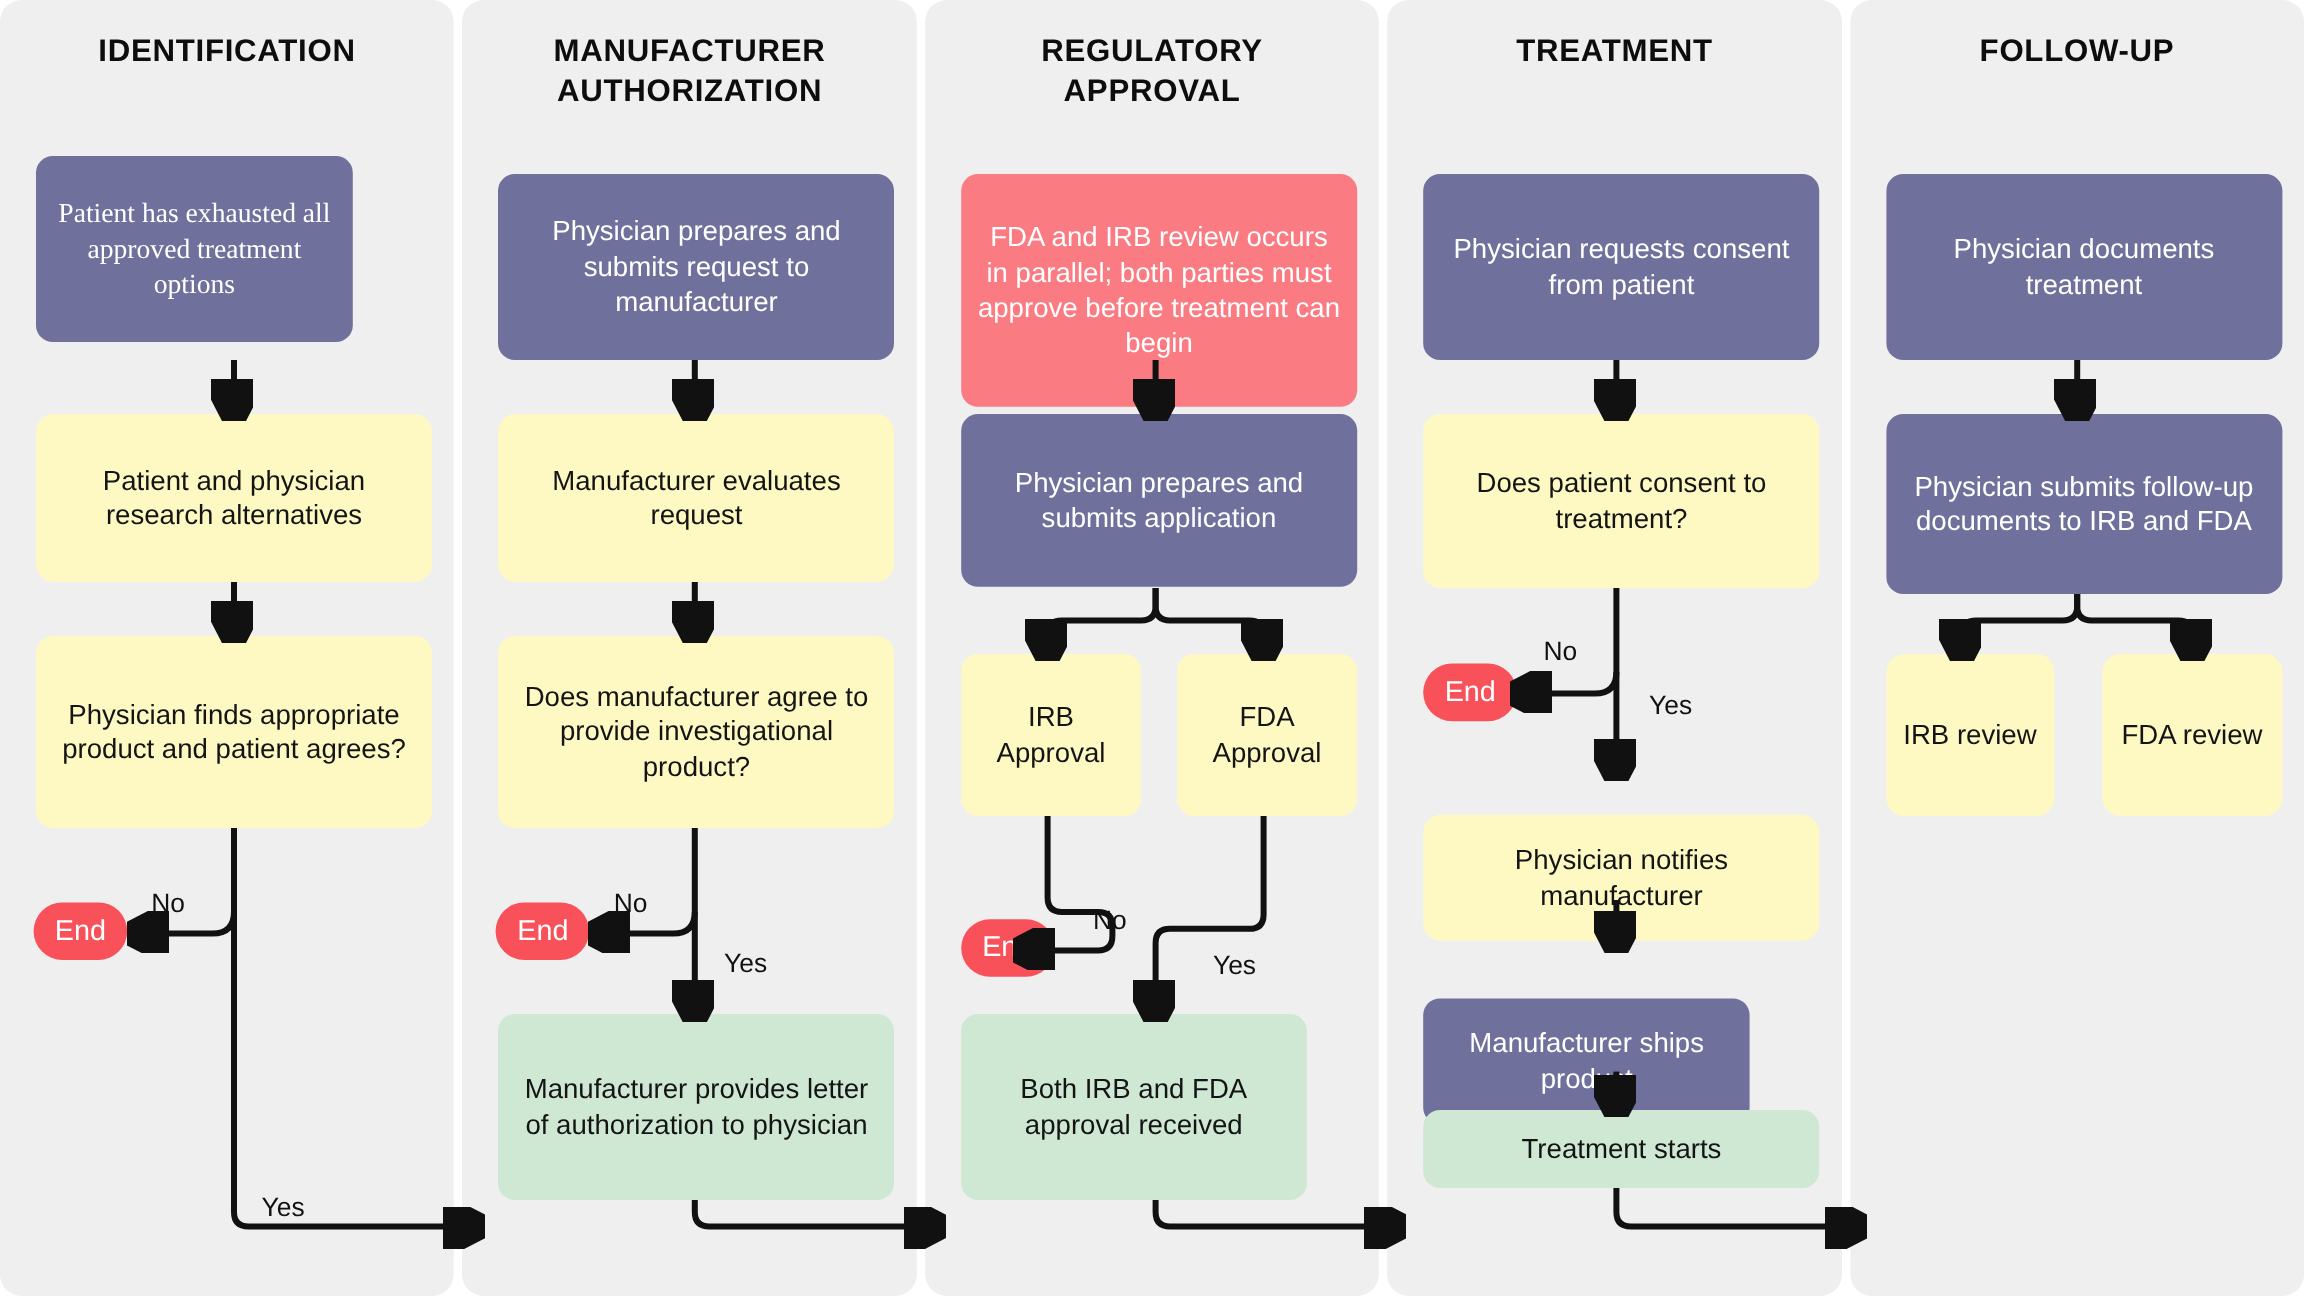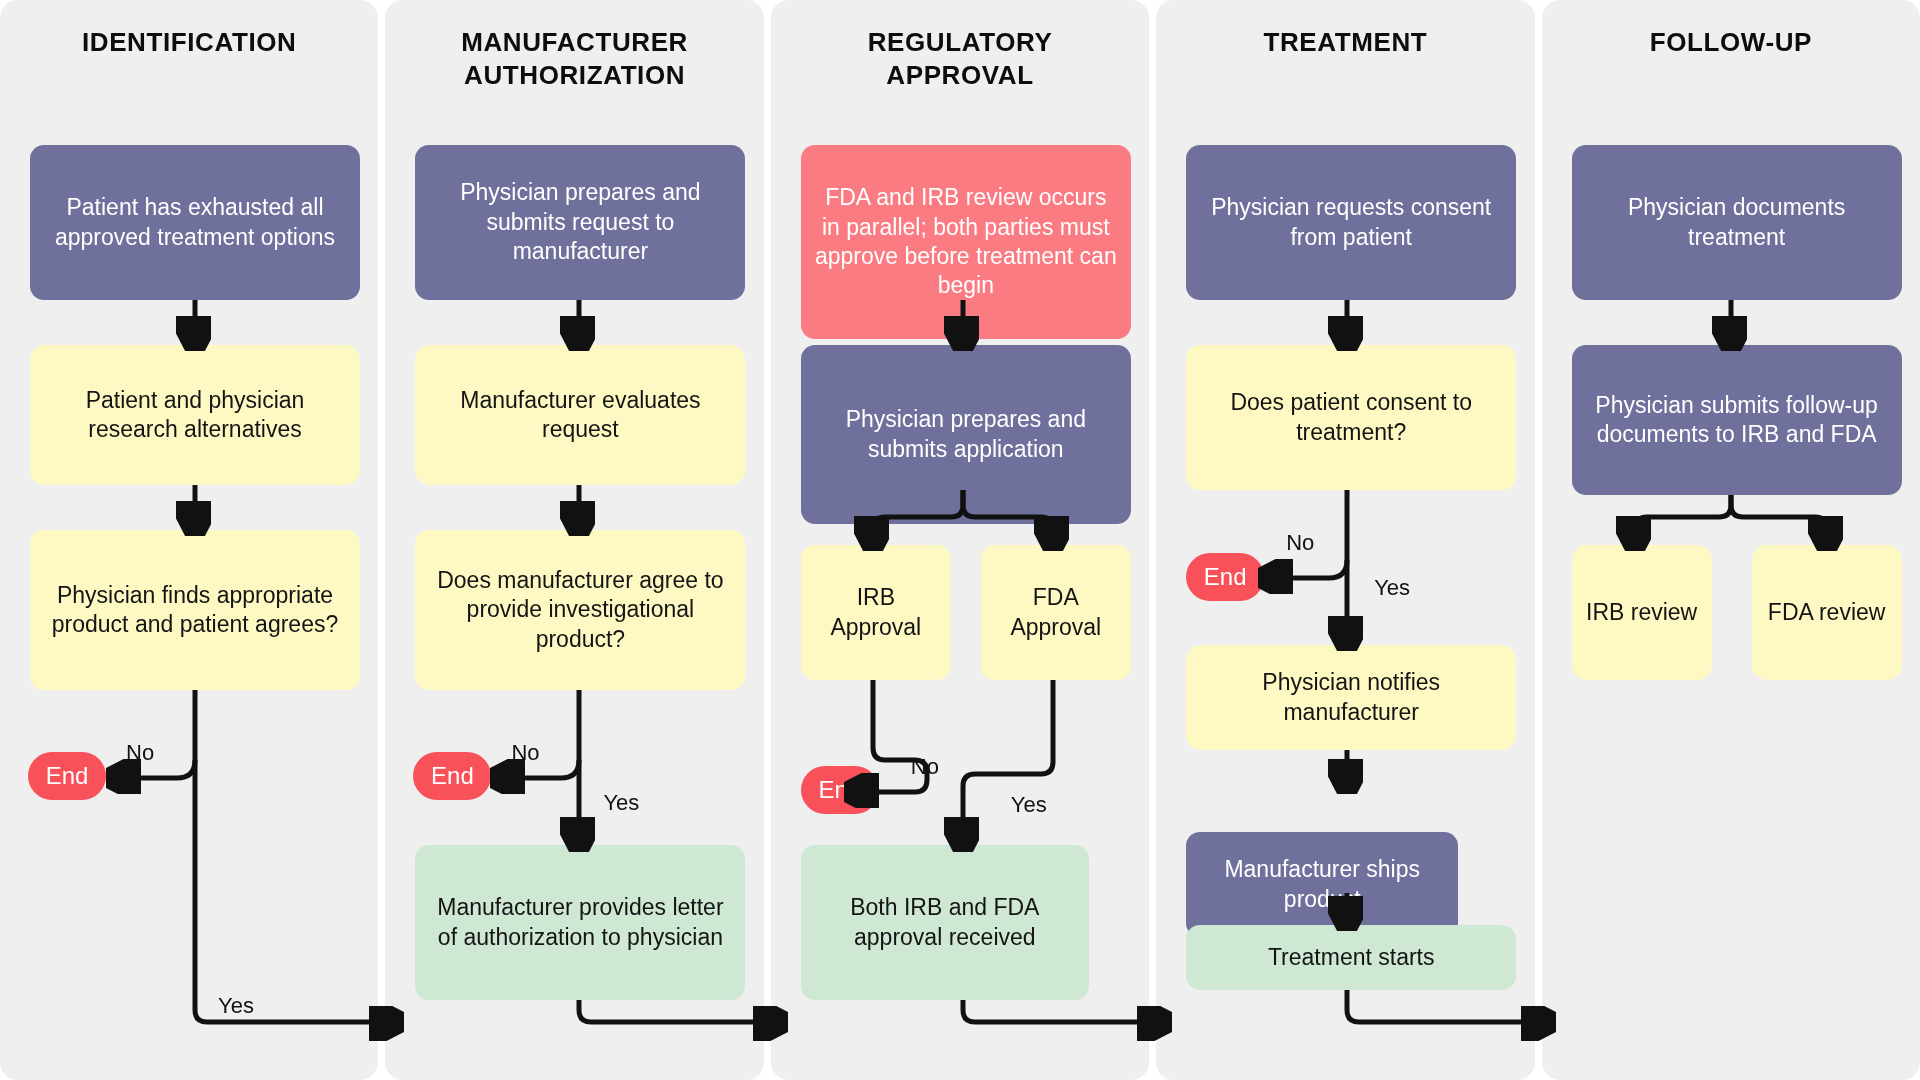--- a/index.html
+++ b/index.html
@@ -82,21 +82,21 @@
 </head>
 <body>
 
 <div id="board">
 
   <div class="lanes">
 
     <div class="lane">
       <div class="lane-title">IDENTIFICATION</div>
 
-      <div class="node n-purple" style="left:30px; top:145px; width:330px; height:155px;">Patient has exhausted all approved treatment options</div>
+      <div class="node n-purple" style="left:30px; top:130px; width:264px; height:155px;font-family:Liberation Serif, serif;">Patient has exhausted all approved treatment options</div>
 
       <div class="node n-blue" style="left:30px; top:345px; width:330px; height:140px;">Patient and physician research alternatives</div>
 
       <div class="node n-orange" style="left:30px; top:530px; width:330px; height:160px;">Physician finds appropriate product and patient agrees?</div>
 
       <div class="endcap" style="left:28px; top:752px; width:78px; height:48px;">End</div>
 
       <div class="edge-label" style="left:126px; top:740px;">No</div>
 
       <div class="edge-label" style="left:218px; top:993px;">Yes</div>
@@ -124,21 +124,21 @@
     </div>
 
     <div class="lane">
       <div class="lane-title">
         <div>REGULATORY</div>
         <div>APPROVAL</div>
       </div>
 
       <div class="node n-pink" style="left:30px; top:145px; width:330px; height:194px;">FDA and IRB review occurs in parallel; both parties must approve before treatment can begin</div>
 
-      <div class="node n-purple" style="left:30px; top:345px; width:330px; height:179px;">Physician prepares and submits application</div>
+      <div class="node n-purple" style="left:30px; top:345px; width:330px; height:144px;">Physician prepares and submits application</div>
 
       <div class="node n-orange" style="left:30px; top:545px; width:150px; height:135px;">IRB Approval</div>
 
       <div class="node n-orange" style="left:210px; top:545px; width:150px; height:135px;">FDA Approval</div>
 
       <div class="endcap" style="left:30px; top:766px; width:78px; height:48px;">End</div>
 
       <div class="edge-label" style="left:140px; top:754px;">No</div>
 
       <div class="edge-label" style="left:240px; top:792px;">Yes</div>
@@ -152,21 +152,21 @@
       <div class="node n-purple" style="left:30px; top:145px; width:330px; height:155px;">Physician requests consent from patient</div>
 
       <div class="node n-orange" style="left:30px; top:345px; width:330px; height:145px;">Does patient consent to treatment?</div>
 
       <div class="endcap" style="left:30px; top:553px; width:78px; height:48px;">End</div>
 
       <div class="edge-label" style="left:130px; top:530px;">No</div>
 
       <div class="edge-label" style="left:218px; top:575px;">Yes</div>
 
-      <div class="node n-blue" style="left:30px; top:645px; width:330px; height:105px;">Physician notifies manufacturer</div>
+      <div class="node n-blue" style="left:30px; top:679px; width:330px; height:105px;">Physician notifies manufacturer</div>
 
       <div class="node n-purple" style="left:30px; top:832px; width:272px; height:105px;text-align:center;">Manufacturer ships product</div>
 
       <div class="node n-green" style="left:30px; top:925px; width:330px; height:65px;">Treatment starts</div>
     </div>
 
     <div class="lane">
       <div class="lane-title">FOLLOW-UP</div>
 
       <div class="node n-purple" style="left:30px; top:145px; width:330px; height:155px;">Physician documents treatment</div>

